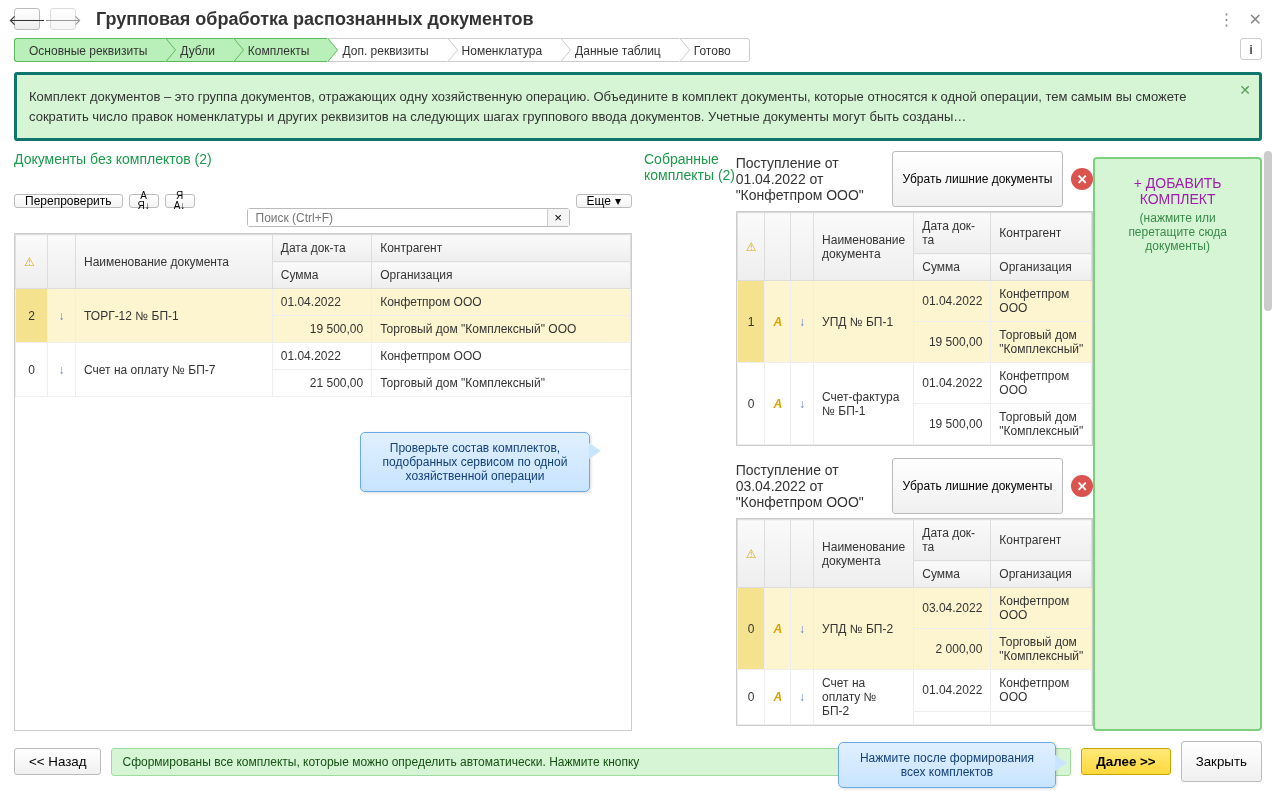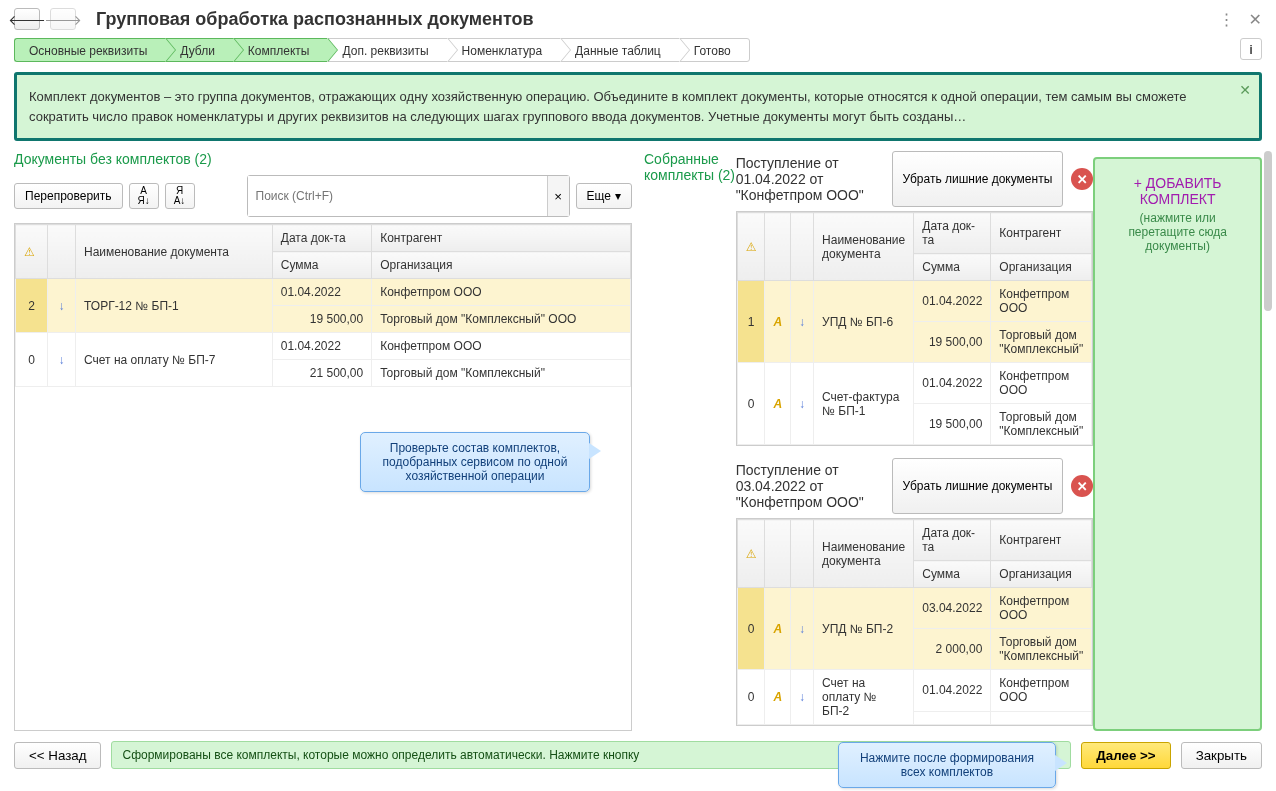--- a/index.html
+++ b/index.html
@@ -22,23 +22,23 @@
 .step.last{ border-right:1px solid #ccc; border-radius:0 3px 3px 0;}
 .step.last::after,.step.last::before{display:none;}
 .info-icon { width:22px; height:22px; border:1px solid #ccc; border-radius:3px; margin-left:auto; display:flex;align-items:center;justify-content:center;font-weight:bold;color:#555;cursor:pointer;}
 .banner { background:#d5f5d5; border:3px solid #0f766e; border-radius:3px; padding:12px 30px 12px 12px; position:relative; margin-bottom:10px; line-height:1.5;}
 .banner-close { position:absolute; right:8px; top:5px; color:#5a9a5a; cursor:pointer; font-size:14px;}
 .main { display:flex; gap:12px; height:580px;}
 .left-panel { width:618px; display:flex; flex-direction:column;}
 .right-panel { flex:1; display:flex; flex-direction:row; position:relative;}
 .section-title { color:#1a9a4a; font-size:14px; margin-bottom:8px;}
 .toolbar { display:flex; gap:6px; align-items:center; margin-bottom:6px;}
-.btn { border:1px solid #bbb; background:linear-gradient(#fff,#f3f3f3); border-radius:3px; padding:4px 10px; font-size:12px; cursor:pointer; height:26px; display:flex; align-items:center;}
+.btn { border:1px solid #bbb; background:linear-gradient(#fff,#f3f3f3); border-radius:3px; padding:4px 10px; font-size:12px; cursor:pointer; height:14px; display:flex; align-items:center;}
 .btn-icon { width:30px; justify-content:center; padding:4px 6px;}
-.search-wrap { display:flex; border:1px solid #bbb; border-radius:3px; height:42px; flex:1;}
+.search-wrap { display:flex; border:1px solid #bbb; border-radius:3px; height:19px; flex:1;margin-top:33px;}
 .search-inp { border:none; padding:0 8px; flex:1; outline:none; font-size:12px; color:#888;}
 .search-clear { width:22px; border:none; border-left:1px solid #ccc; background:#f5f5f5; cursor:pointer;}
 .more-btn { display:flex; align-items:center;}
 .more-btn::after{content:' \25BE'; margin-left:4px;}
 .grid { border:1px solid #ccc; flex:1; overflow:auto; background:#fff;}
 .grid table { width:100%; border-collapse:collapse; font-size:12px;}
 .grid th { background:linear-gradient(#fafafa,#eee); border:1px solid #ddd; padding:6px 8px; text-align:left; font-weight:normal; color:#333;}
 .grid td { border:1px solid #eee; padding:6px 8px; vertical-align:middle;}
 .row-yellow td { background:#fdf4d0;}
 .row-yellow td.num-cell { background:#f5e28f;}
@@ -58,21 +58,21 @@
 .kit-grid th{ background:linear-gradient(#fafafa,#eee); border:1px solid #ddd; padding:6px 8px; text-align:left; font-weight:normal;}
 .kit-grid td{ border:1px solid #eee; padding:6px 8px;}
 .add-kit { border:2px solid #7ccf7c; background:#d5f5d5; border-radius:4px; text-align:center; padding:16px; margin-top:6px; cursor:pointer;}
 .add-kit-title { font-size:14px; color:#a21caf; margin-bottom:4px;}
 .add-kit-sub { font-size:12px; color:#3a8a4a;}
 .scroll-thumb { position:absolute; right:-10px; top:0; width:8px; height:160px; background:#ccc; border-radius:4px;}
 .footer { display:flex; align-items:center; margin-top:10px; gap:10px;}
 .btn-back { border:1px solid #bbb; background:linear-gradient(#fff,#f0f0f0); border-radius:3px; padding:5px 14px; cursor:pointer;}
 .status-bar { flex:1; background:#d5f5d5; border:1px solid #a0dca0; border-radius:3px; padding:6px 10px; color:#155015; font-size:12px;}
 .btn-next { border:1px solid #c9a400; background:linear-gradient(#ffe97a,#ffd83a); border-radius:3px; padding:5px 14px; font-weight:bold; cursor:pointer;}
-.btn-close { border:1px solid #bbb; background:linear-gradient(#fff,#f0f0f0); border-radius:3px; padding:5px 14px; cursor:pointer;}
+.btn-close { border:1px solid #bbb; background:linear-gradient(#fff,#f0f0f0); border-radius:3px; padding:12px 14px; cursor:pointer;}
 .callout { position:absolute; background:linear-gradient(#e0f0ff,#c8e4ff); border:1px solid #6aa8e8; border-radius:5px; padding:8px 12px; font-size:12px; color:#12407a; text-align:center; box-shadow:1px 1px 3px rgba(0,0,0,.15); z-index:20;}
 .callout::after{ content:''; position:absolute; width:0;height:0;}
 .callout.c1 { left:360px; top:432px; width:230px;}
 .callout.c1::after{ right:-12px; top:10px; border-top:8px solid transparent; border-bottom:8px solid transparent; border-left:12px solid #c8e4ff;}
 .callout.c2 { left:838px; top:742px; width:218px;}
 .callout.c2::after{ right:-12px; top:12px; border-top:8px solid transparent; border-bottom:8px solid transparent; border-left:12px solid #c8e4ff;}
 .sort-az { font-size:10px; line-height:1;}
 </style>
 </head>
 <body>
@@ -192,21 +192,21 @@
       <tr>
                     <th>Сумма</th>
                     <th>Организация</th>
                   </tr>
     </thead>
                 <tbody id="kit-rows-0">
                   <tr class="row-yellow">
                     <td rowspan="2" class="num-cell">1</td>
       <td rowspan="2" class="icon-cell"><span class="auto-icon">A</span></td>
       <td rowspan="2" class="icon-cell"><span class="arrow-down">↓</span></td>
-      <td rowspan="2">УПД № БП-6</td>
+      <td rowspan="2">УПД № БП-1</td>
       <td>01.04.2022</td>
                     <td>Конфетпром ООО</td>
                   </tr>
                   <tr class="row-yellow">
                     <td class="amount">19 500,00</td>
                     <td>Торговый дом "Комплексный"</td>
                   </tr>
                   <tr>
                     <td rowspan="2" class="num-cell">0</td>
       <td rowspan="2" class="icon-cell"><span class="auto-icon">A</span></td>

